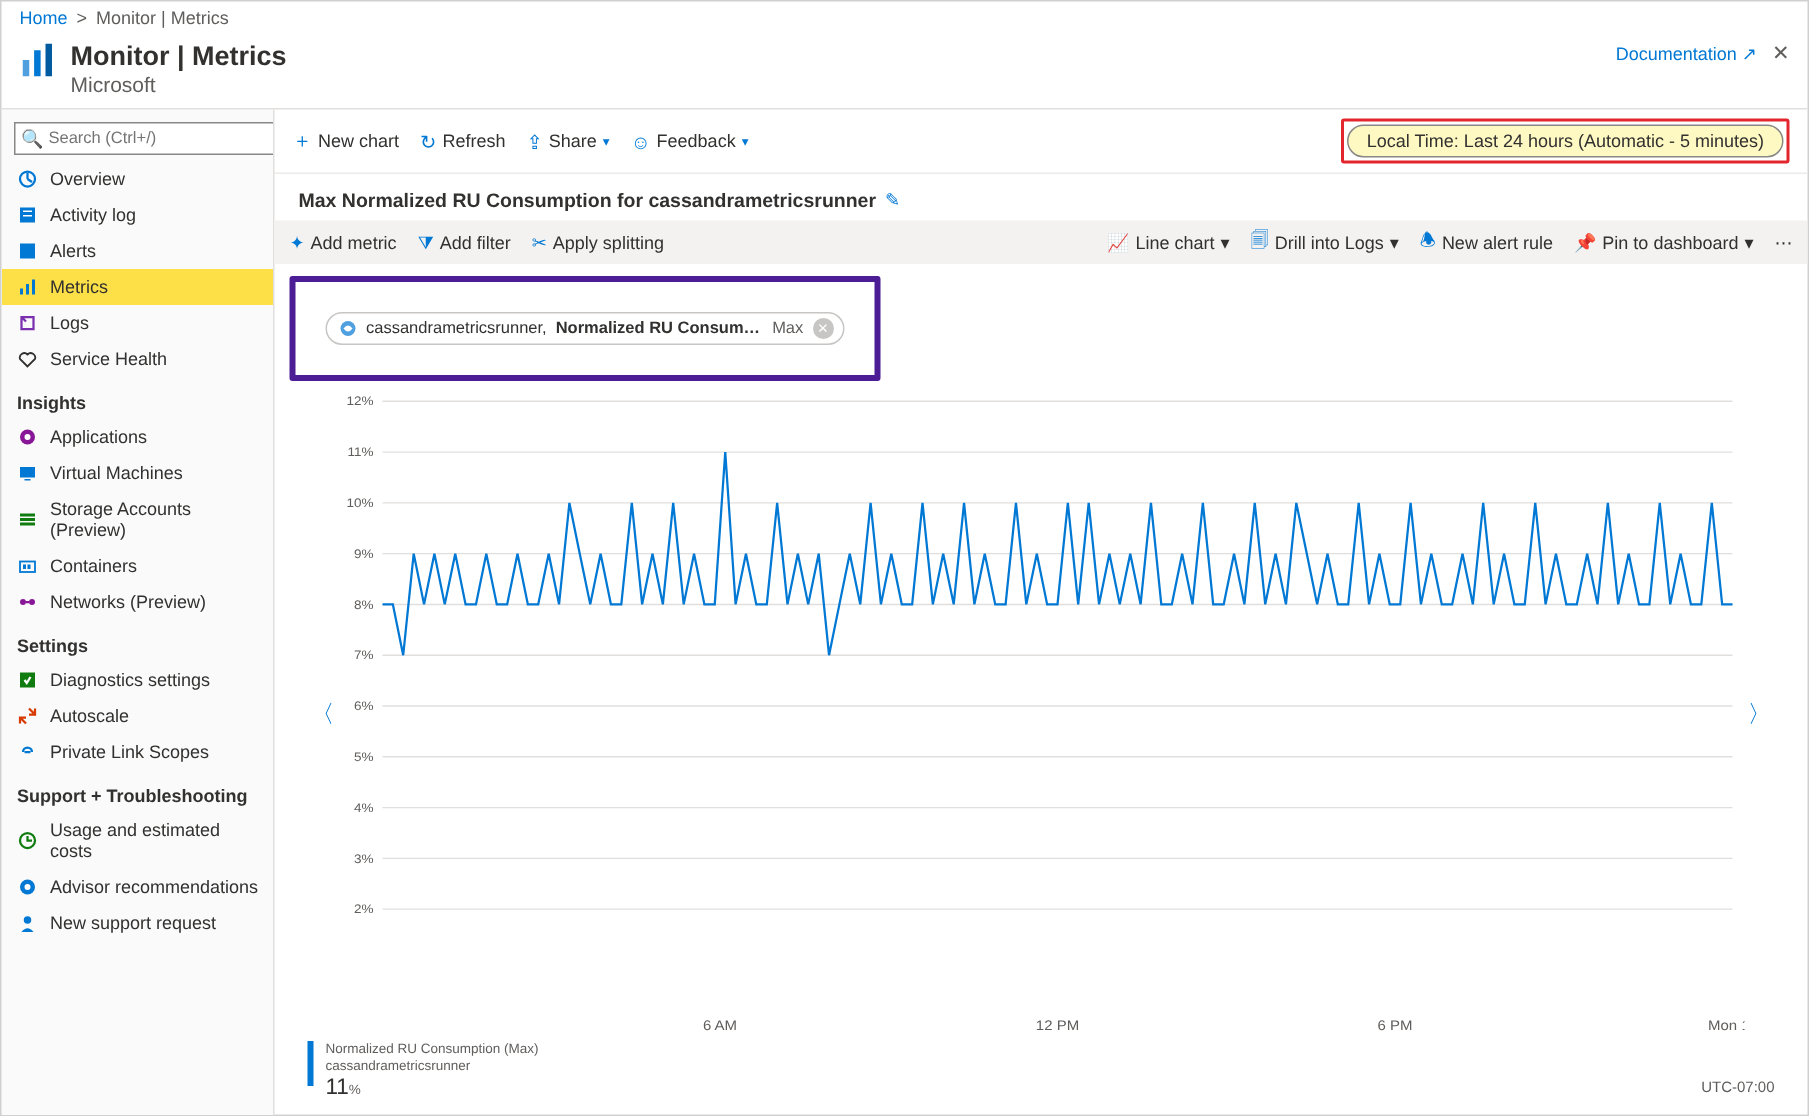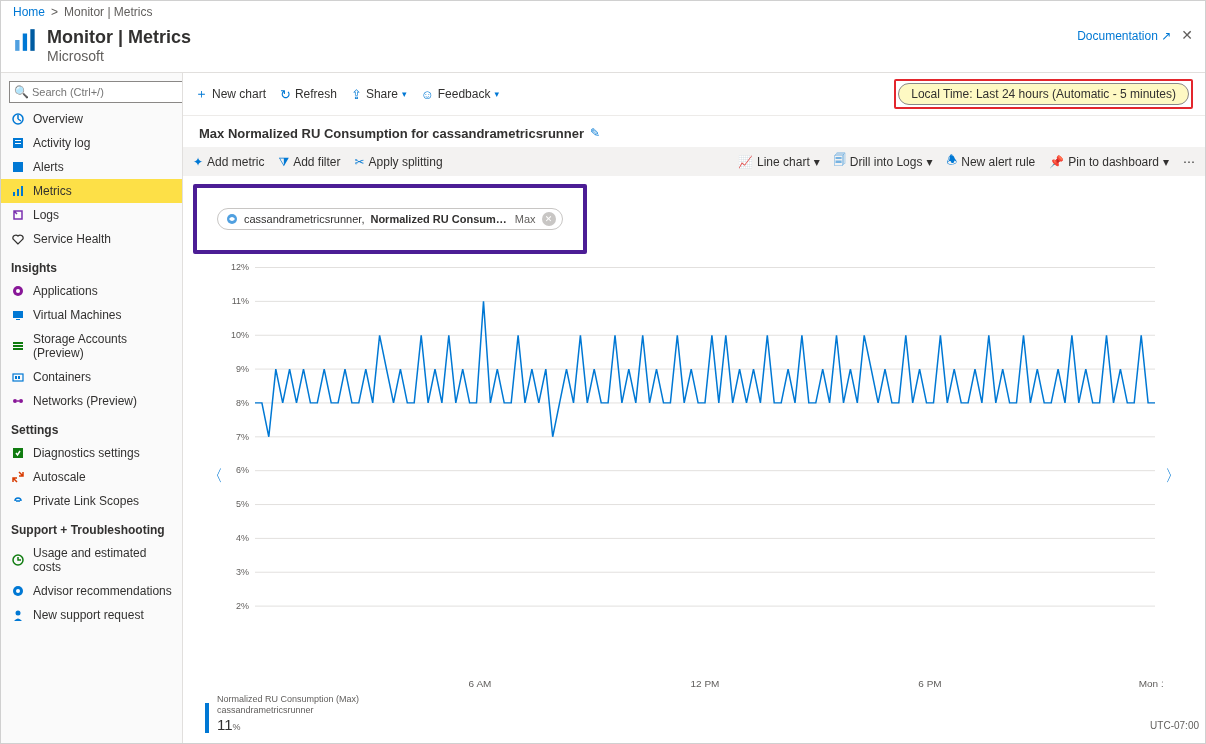--- a/index.html
+++ b/index.html
@@ -40,21 +40,21 @@
   .ct-btn .ic{color:#0078d4}
   .metric-row{padding:8px 10px}
   .metric-box{border:4px solid #4c1d95;border-radius:2px;padding:20px;display:inline-block}
   .metric-pill{display:inline-flex;align-items:center;gap:6px;border:1px solid #c8c6c4;border-radius:14px;padding:3px 6px 3px 8px;font-size:11px;background:#fff}
   .metric-pill .agg{color:#605e5c;margin-left:2px}
   .metric-pill .rm{width:14px;height:14px;border-radius:50%;background:#c8c6c4;color:#fff;display:inline-flex;align-items:center;justify-content:center;font-size:9px;cursor:pointer}
   .chart-area{flex:1;position:relative;padding:0 22px 0 22px;display:flex;min-height:0}
   .chart-nav{color:#0078d4;font-size:16px;align-self:center;cursor:pointer;padding:0 2px}
   .chart-canvas{flex:1;position:relative}
   svg{display:block}
-  .legend-bar{padding:4px 6px 10px 22px;display:flex;align-items:flex-end;gap:8px}
+  .legend-bar{padding:4px 22px 10px 22px;display:flex;align-items:flex-start;gap:8px}
   .legend-swatch{width:4px;height:30px;background:#0078d4}
   .legend-text{font-size:9px;color:#605e5c;line-height:1.2}
   .legend-value{font-size:15px;font-weight:400;color:#323130}
   .utc{margin-left:auto;font-size:10px;color:#605e5c;align-self:flex-end;padding-bottom:2px}
   .grid-line{stroke:#e1dfdd;stroke-width:1}
   .data-line{stroke:#0078d4;stroke-width:1.5;fill:none}
   .ylabel{font-size:9px;fill:#605e5c}
   .xlabel{font-size:10px;fill:#605e5c}
 </style>
 </head>

